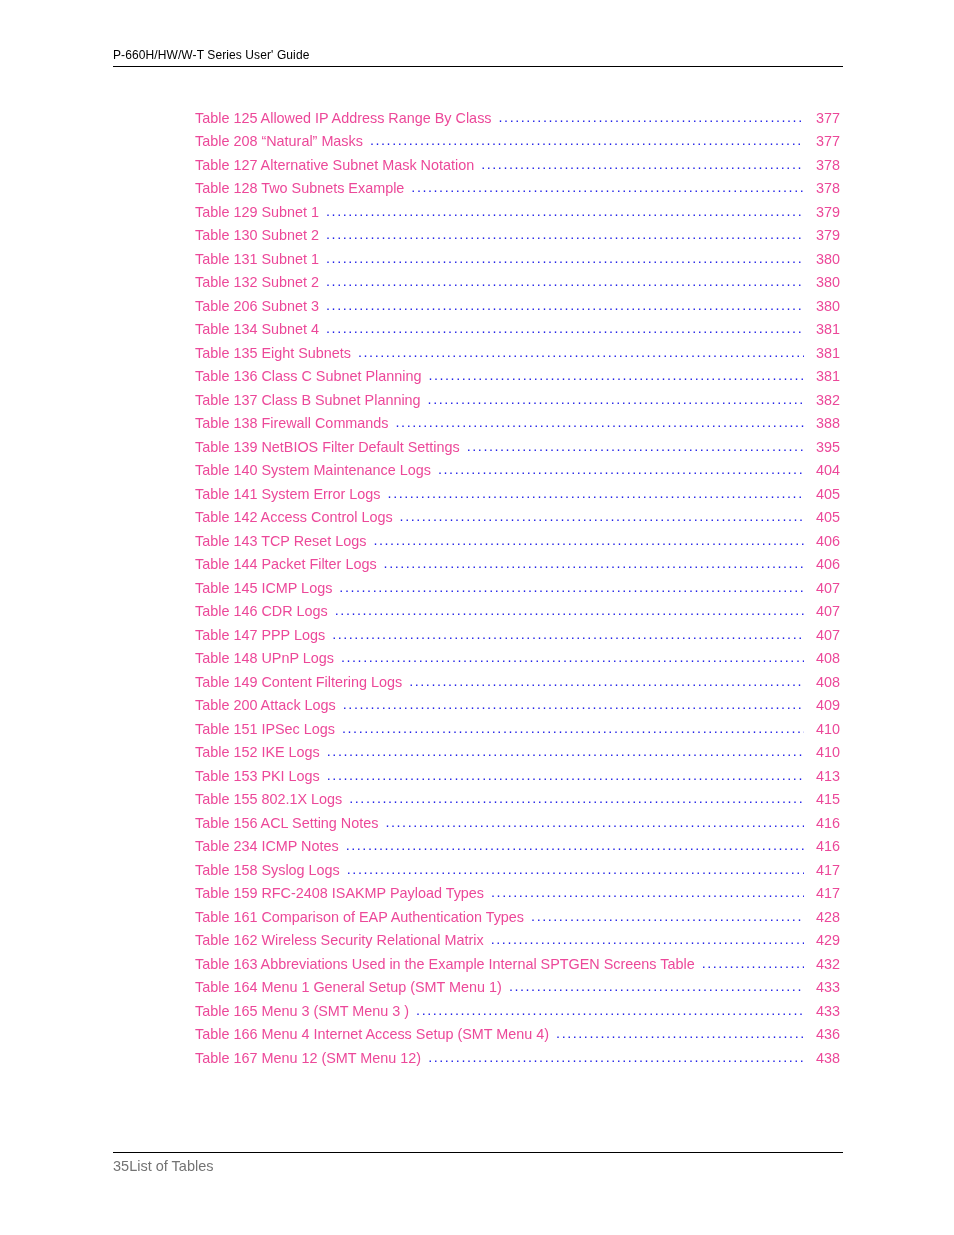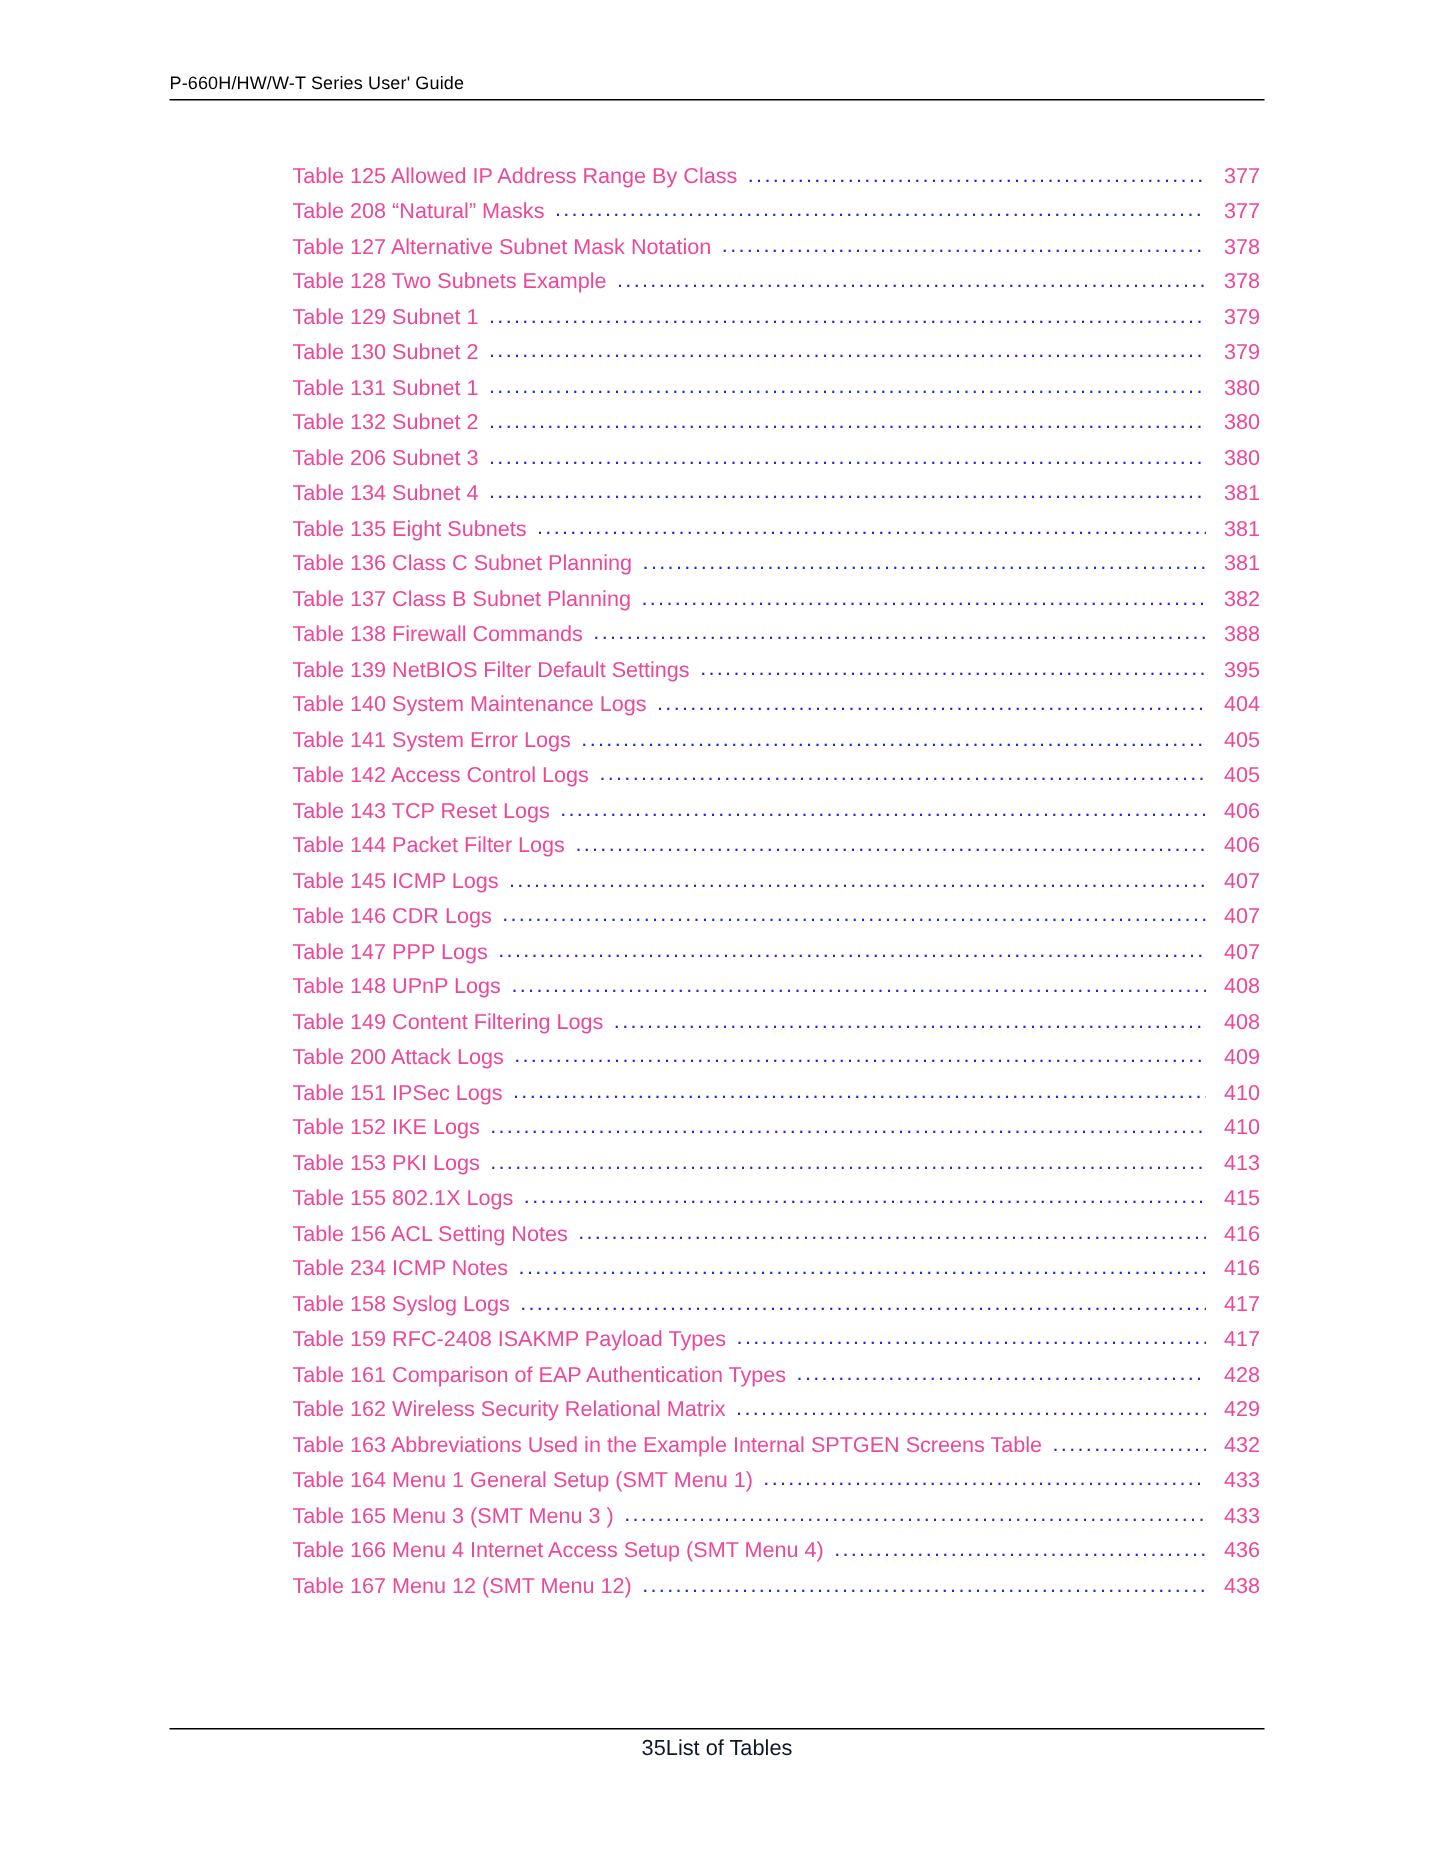--- a/index.html
+++ b/index.html
@@ -92,24 +92,24 @@
     width: 730px;
   }
   .footer-rule {
     width: 730px;
     height: 0;
     border-top: 1.6px solid #000000;
     margin-bottom: 5px;
   }
   .footer-row {
     display: flex;
-    justify-content: center;
+    justify-content: flex-start;
     align-items: baseline;
     font-size: 14.5px;
-    color: #0f172a;
+    color: #737373;
   }
 </style>
 </head>
 <body>
 
 <div class="page">
 
   <div class="header">
     <div class="header-title">P-660H/HW/W-T Series User' Guide</div>
     <div class="header-rule"></div>

